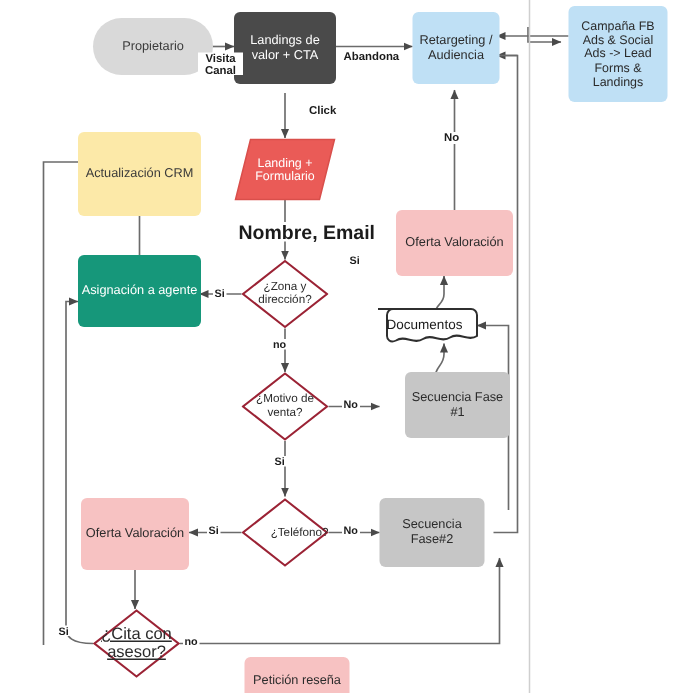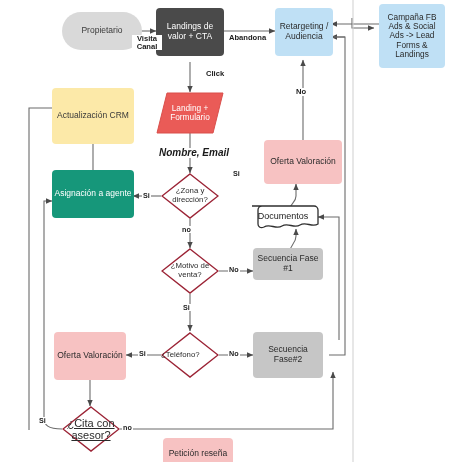--- a/index.html
+++ b/index.html
@@ -9,21 +9,21 @@
   #svg-layer{position:absolute;left:0;top:0;width:460px;height:462px;}
   .node{position:absolute;box-sizing:border-box;display:flex;align-items:center;
         justify-content:center;text-align:center;line-height:1.12;}
   .node span{display:block;padding:0 2px;}
   .rrect{border-radius:4px;}
   .stadium{border-radius:40px;}
   .edge-label{position:absolute;font-weight:bold;color:#1b1b1b;white-space:nowrap;
               background:#fff;padding:0 1px;line-height:1;}
   .diamond-wrap{position:absolute;}
   .diamond-wrap .dtxt{position:absolute;left:0;top:0;width:100%;height:100%;
-      display:flex;align-items:center;justify-content:flex-start;text-align:center;
+      display:flex;align-items:center;justify-content:flex-end;text-align:center;
       line-height:1.1;color:#2b2b2b;}
   .docshape{position:absolute;}
   .docshape .dctxt{position:absolute;left:0;top:0;width:100%;height:100%;
       display:flex;align-items:center;justify-content:center;padding-bottom:5px;
       box-sizing:border-box;color:#1b1b1b;}
 </style>
 </head>
 <body>
 
 <div id="canvas">
@@ -126,21 +126,21 @@
 
   <div class="docshape" style="left:247px;top:205px;width:72px;height:26px;">
     <svg viewBox="0 0 72 26" style="position:absolute;left:0;top:0;width:72px;height:26px;">
       <path d="M5,1 H67 a4,4 0 0 1 4,4 V19 c-6,4 -12,-3 -18,1 c-6,4 -12,-3 -18,1 c-6,4 -12,-3 -18,1 c-4,2 -6,-1 -6,-3 V5 a4,4 0 0 1 4,-4 z" fill="#ffffff" stroke="#2f2f2f" stroke-width="1.3"></path>
     </svg>
     <div class="dctxt" style="font-size:9px;">
       <span>Documentos</span>
     </div>
   </div>
 
-  <div class="node rrect" style="left:253px;top:248px;width:70px;height:32px;background:#c6c6c6;color:#2b2b2b;font-size:8.5px;">
+  <div class="node rrect" style="left:270px;top:248px;width:70px;height:44px;background:#c6c6c6;color:#2b2b2b;font-size:8.5px;">
     <span>Secuencia Fase #1</span>
   </div>
 
   <div class="node rrect" style="left:253px;top:332px;width:70px;height:46px;background:#c6c6c6;color:#2b2b2b;font-size:8.5px;">
     <span>Secuencia Fase#2</span>
   </div>
 
   <div class="node rrect" style="left:54px;top:332px;width:72px;height:48px;background:#f7c2c2;color:#2b2b2b;font-size:8.5px;">
     <span>Oferta Valoración</span>
   </div>
@@ -184,21 +184,21 @@
       <span>¿Cita con asesor?</span>
     </div>
   </div>
 
   <div class="edge-label" style="left:132px;top:35px;font-size:7.6px;width:28px;text-align:center;white-space:normal;">Visita Canal</div>
 
   <div class="edge-label" style="left:228px;top:34px;font-size:7.6px;">Abandona</div>
 
   <div class="edge-label" style="left:176px;top:70px;font-size:7.6px;margin-left:29px;">Click</div>
 
-  <div class="edge-label" style="left:158px;top:148px;font-size:10px;font-style:italic;">Nombre, Email</div>
+  <div class="edge-label" style="left:158px;top:148px;font-size:13px;">Nombre, Email</div>
 
   <div class="edge-label" style="left:295px;top:88px;font-size:7.6px;">No</div>
 
   <div class="edge-label" style="left:142px;top:192px;font-size:7.2px;">Si</div>
 
   <div class="edge-label" style="left:232px;top:170px;font-size:7.2px;">Si</div>
 
   <div class="edge-label" style="left:181px;top:226px;font-size:7.2px;">no</div>
 
   <div class="edge-label" style="left:228px;top:266px;font-size:7.2px;">No</div>

